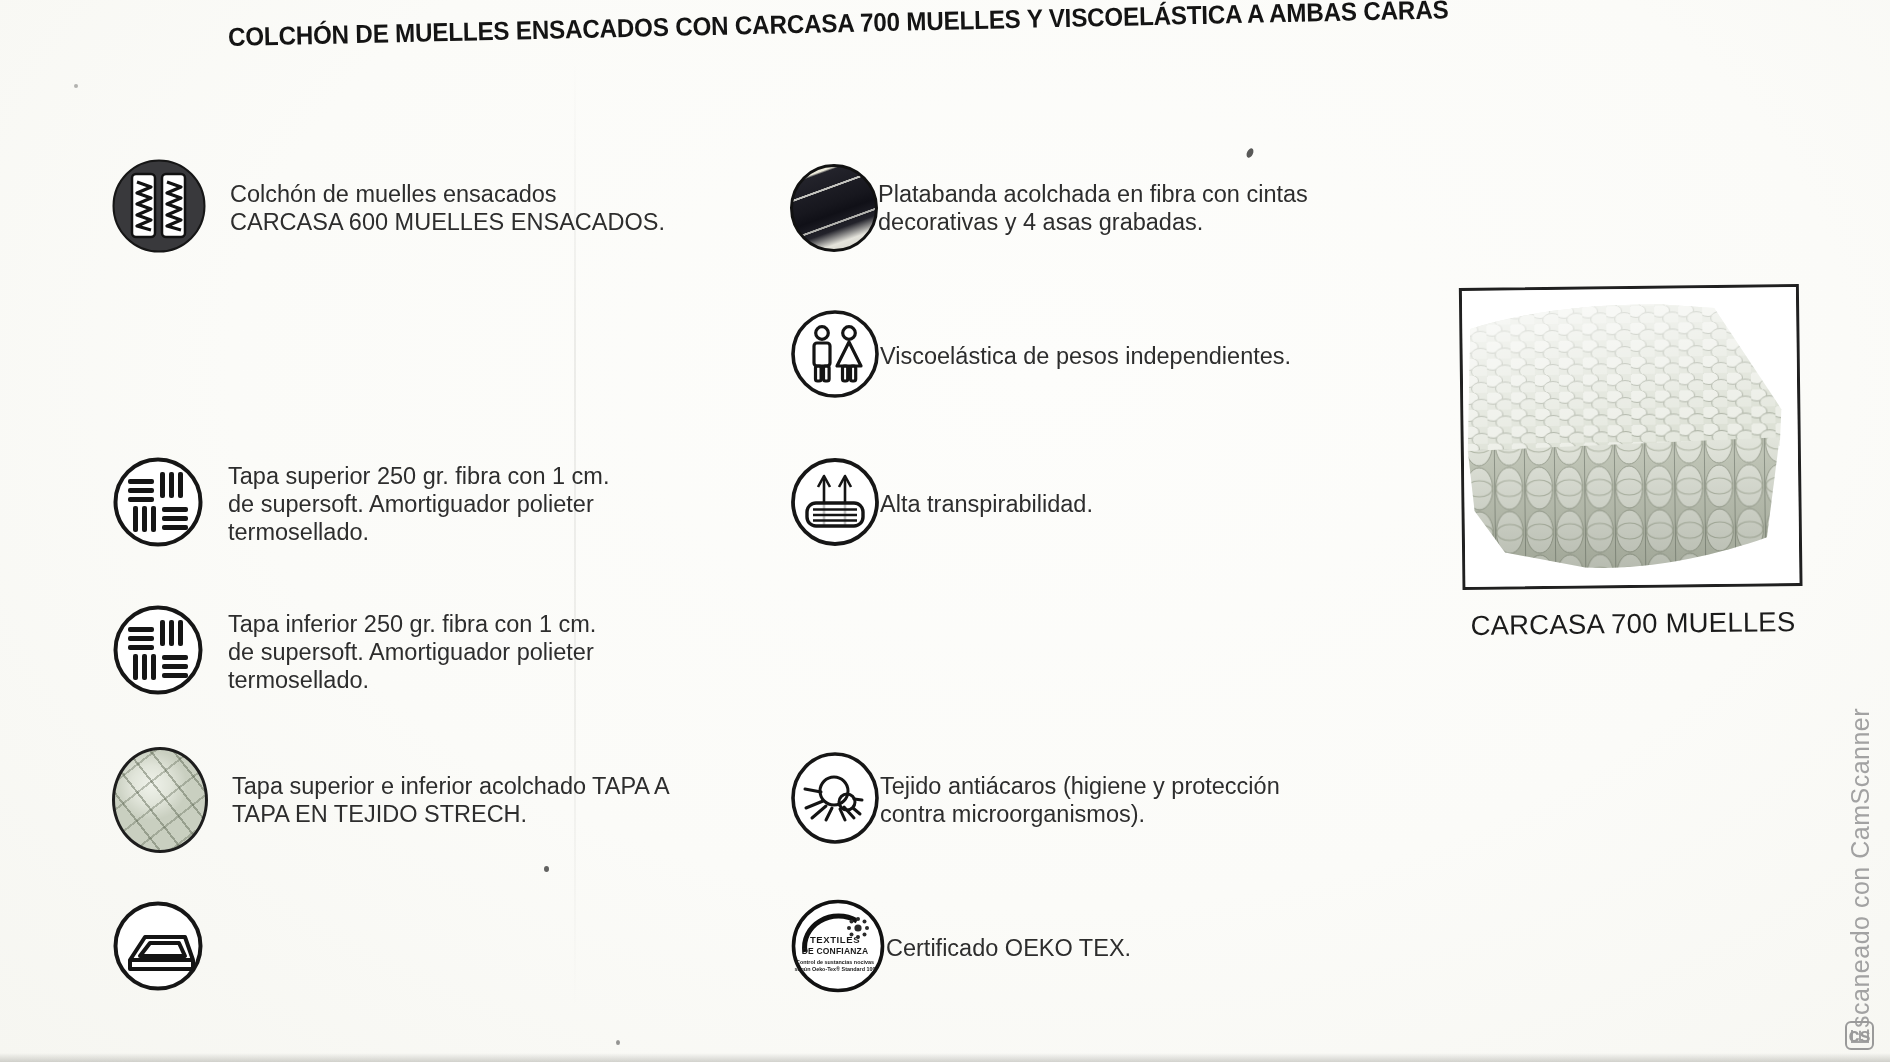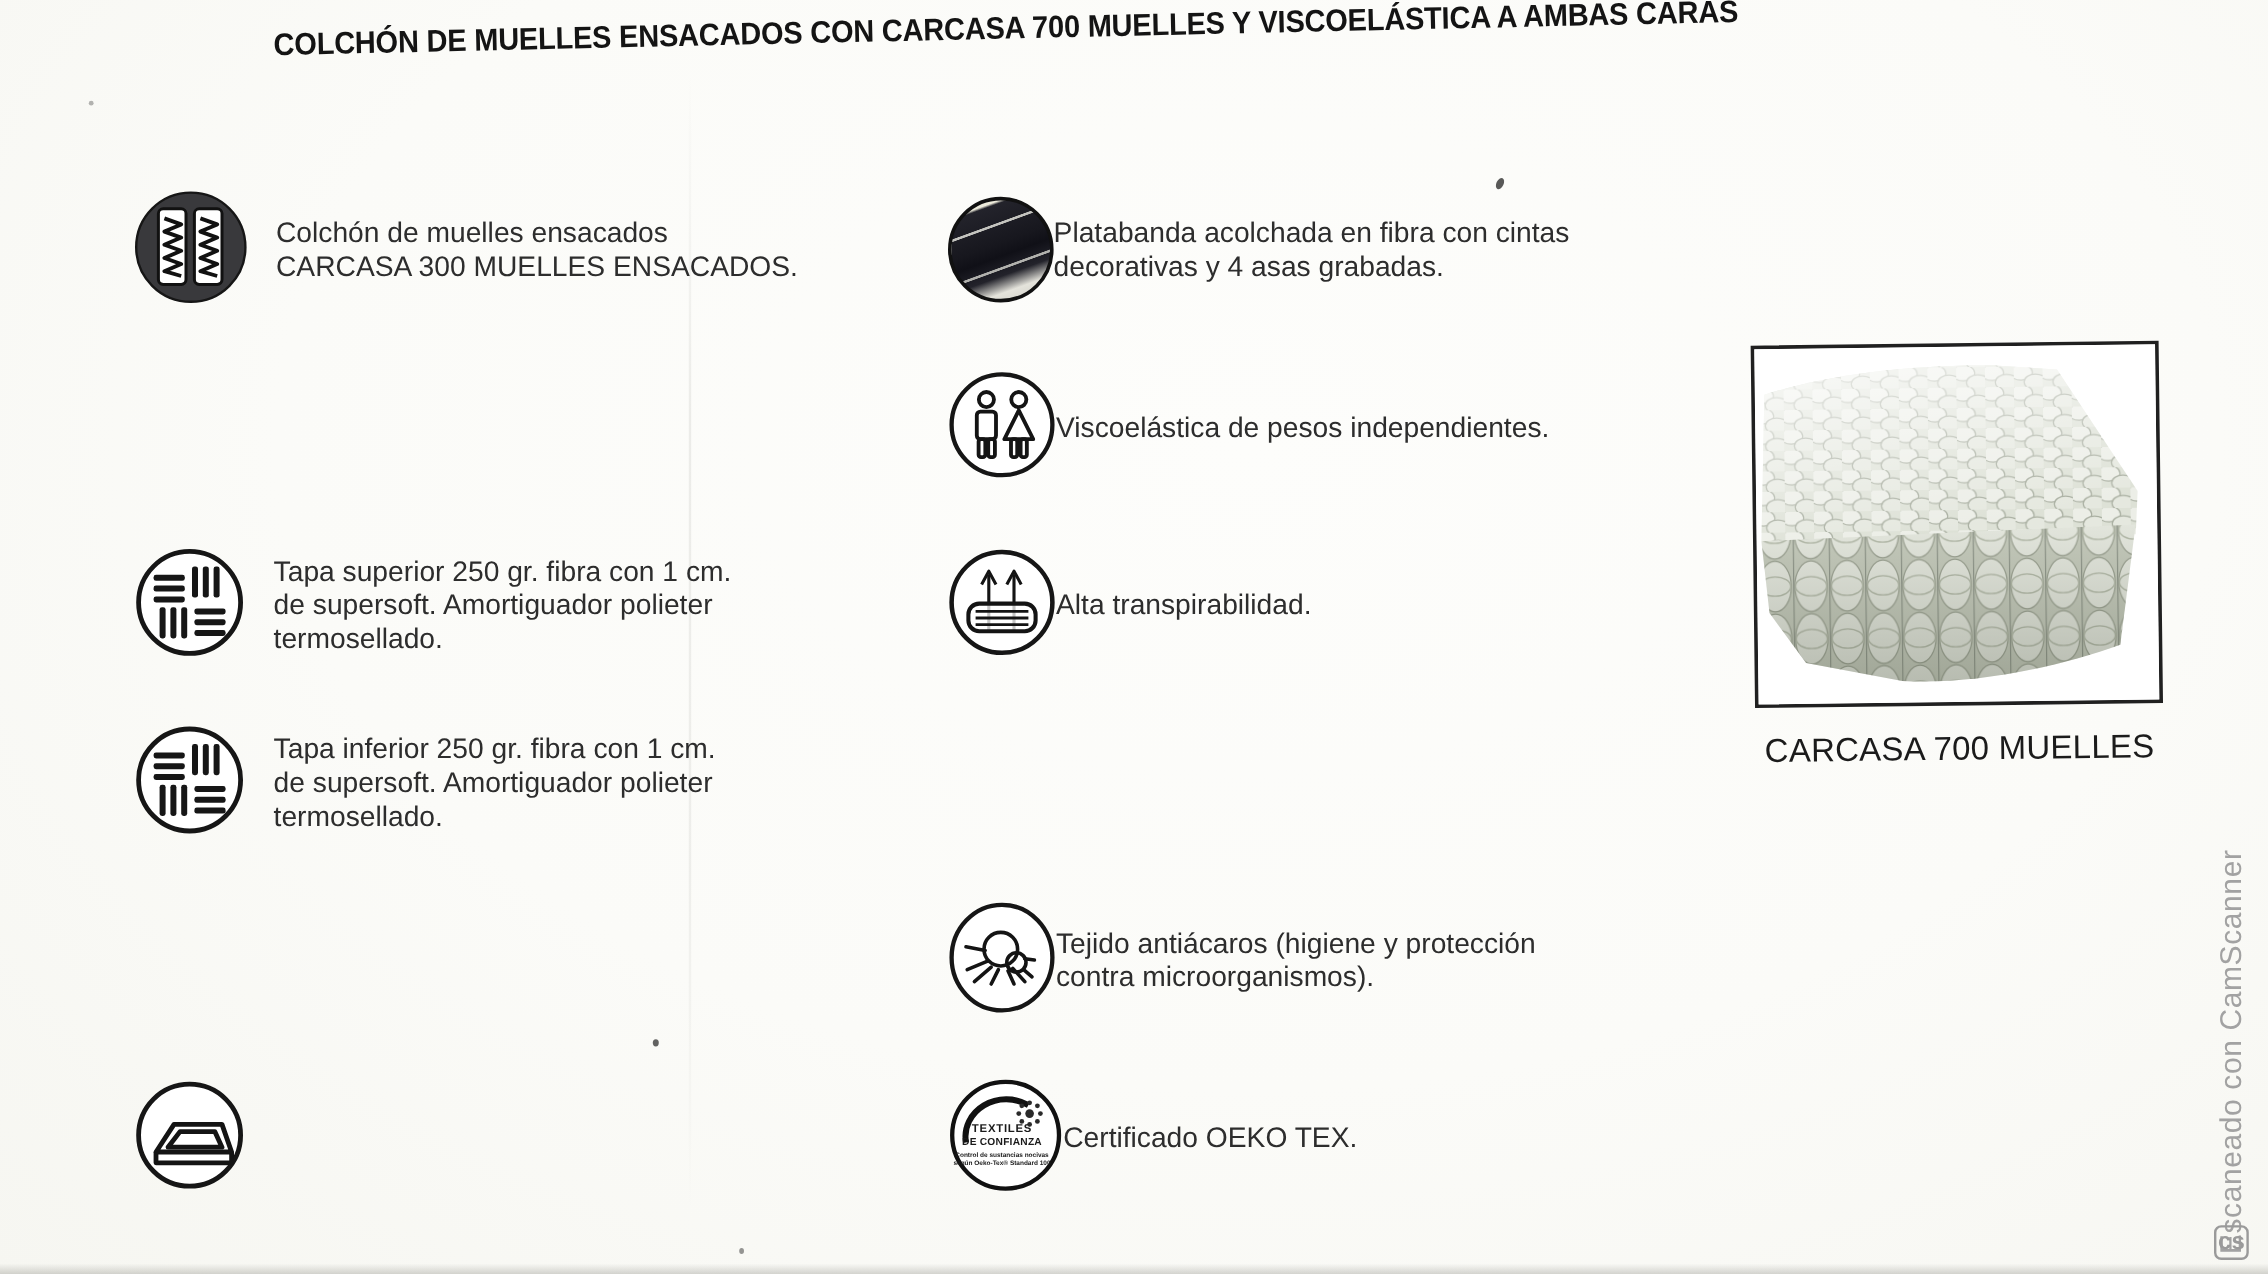--- a/index.html
+++ b/index.html
@@ -60,21 +60,21 @@
     <span class="icn">
       <svg width="94" height="94" viewBox="0 0 94 94">
         <circle cx="47" cy="47" r="45.5" fill="#39393c" stroke="#161616" stroke-width="2"></circle>
         <rect x="20" y="15" width="23" height="63" rx="4" fill="#fff" stroke="#111" stroke-width="2.5"></rect>
         <polyline points="25,23 39,28 25,34 39,39 25,45 39,50 25,56 39,61 25,67 39,71" fill="none" stroke="#111" stroke-width="3.2" stroke-linejoin="round"></polyline>
         <rect x="50" y="15" width="23" height="63" rx="4" fill="#fff" stroke="#111" stroke-width="2.5"></rect>
         <polyline points="55,23 69,28 55,34 69,39 55,45 69,50 55,56 69,61 55,67 69,71" fill="none" stroke="#111" stroke-width="3.2" stroke-linejoin="round"></polyline>
       </svg>
     </span>
     <div class="ft">Colchón de muelles ensacados
-CARCASA 300 MUELLES ENSACADOS.</div>
+CARCASA 600 MUELLES ENSACADOS.</div>
   </div>
 
 
   <div class="feature col-l r3">
     <span class="icn">
       <svg width="92" height="92" viewBox="0 0 92 92">
         <circle cx="46" cy="46" r="42.5" fill="#ffffff" stroke="#161616" stroke-width="4"></circle>
         <g fill="#161616">
           <rect x="16" y="23" width="26" height="5" rx="2"></rect>
             <rect x="16" y="32" width="26" height="5" rx="2"></rect>
@@ -114,20 +114,25 @@
             <rect x="50" y="60" width="26" height="5" rx="2"></rect>
             <rect x="50" y="69" width="26" height="5" rx="2"></rect>
         </g>
       </svg>
     </span>
     <div class="ft">Tapa inferior 250 gr. fibra con 1 cm.
 de supersoft. Amortiguador polieter
 termosellado.</div>
   </div>
 
+  <div class="feature col-l r5">
+    <span class="icn fabric-oval"></span>
+    <div class="ft">Tapa superior e inferior acolchado TAPA A
+TAPA EN TEJIDO STRECH.</div>
+  </div>
 
   <div class="feature col-l r6">
     <span class="icn">
       <svg width="92" height="92" viewBox="0 0 92 92">
         <circle cx="46" cy="46" r="42.5" fill="#ffffff" stroke="#161616" stroke-width="4"></circle>
         <g fill="none" stroke="#141414" stroke-width="4" stroke-linejoin="round">
           <path d="M18,60 L33,37 L73,37 L81,60 Z"></path>
           <path d="M28,56 L38,43 L67,43 L73,56 Z"></path>
           <path d="M18,60 L18,69 L81,69 L81,60"></path>
         </g>

